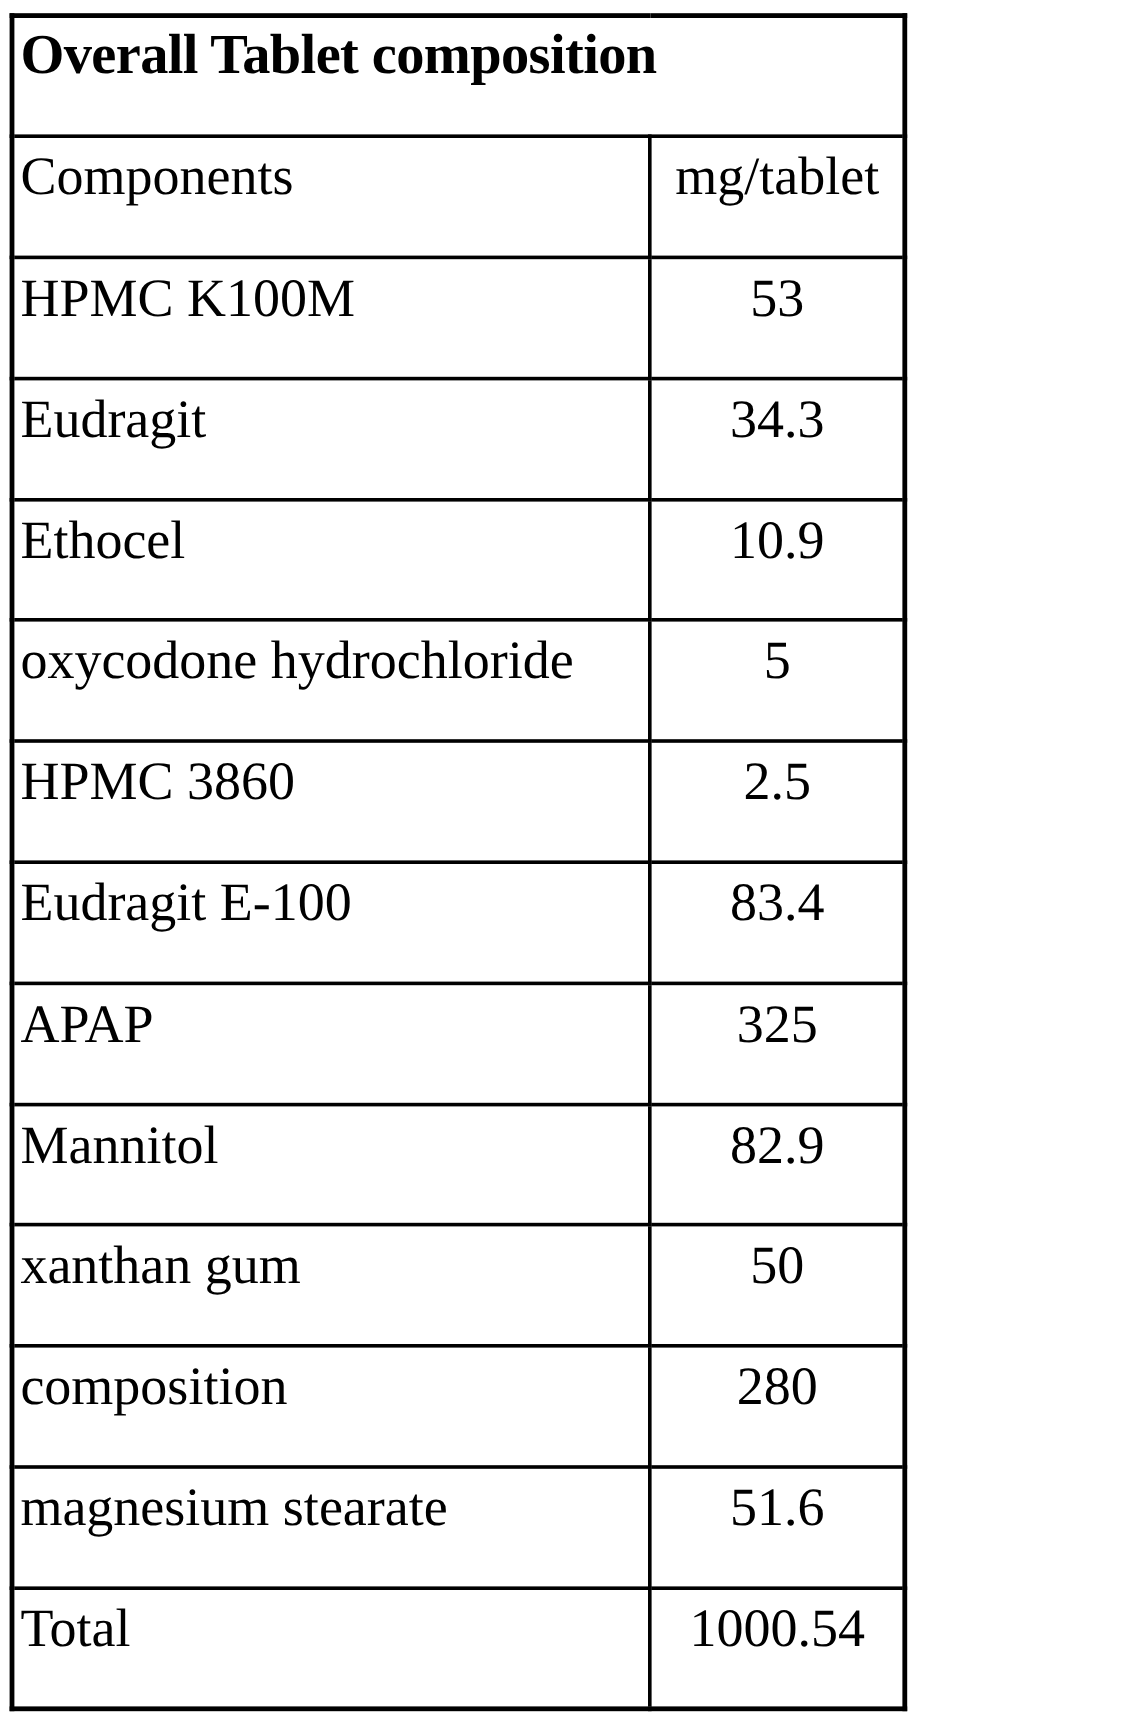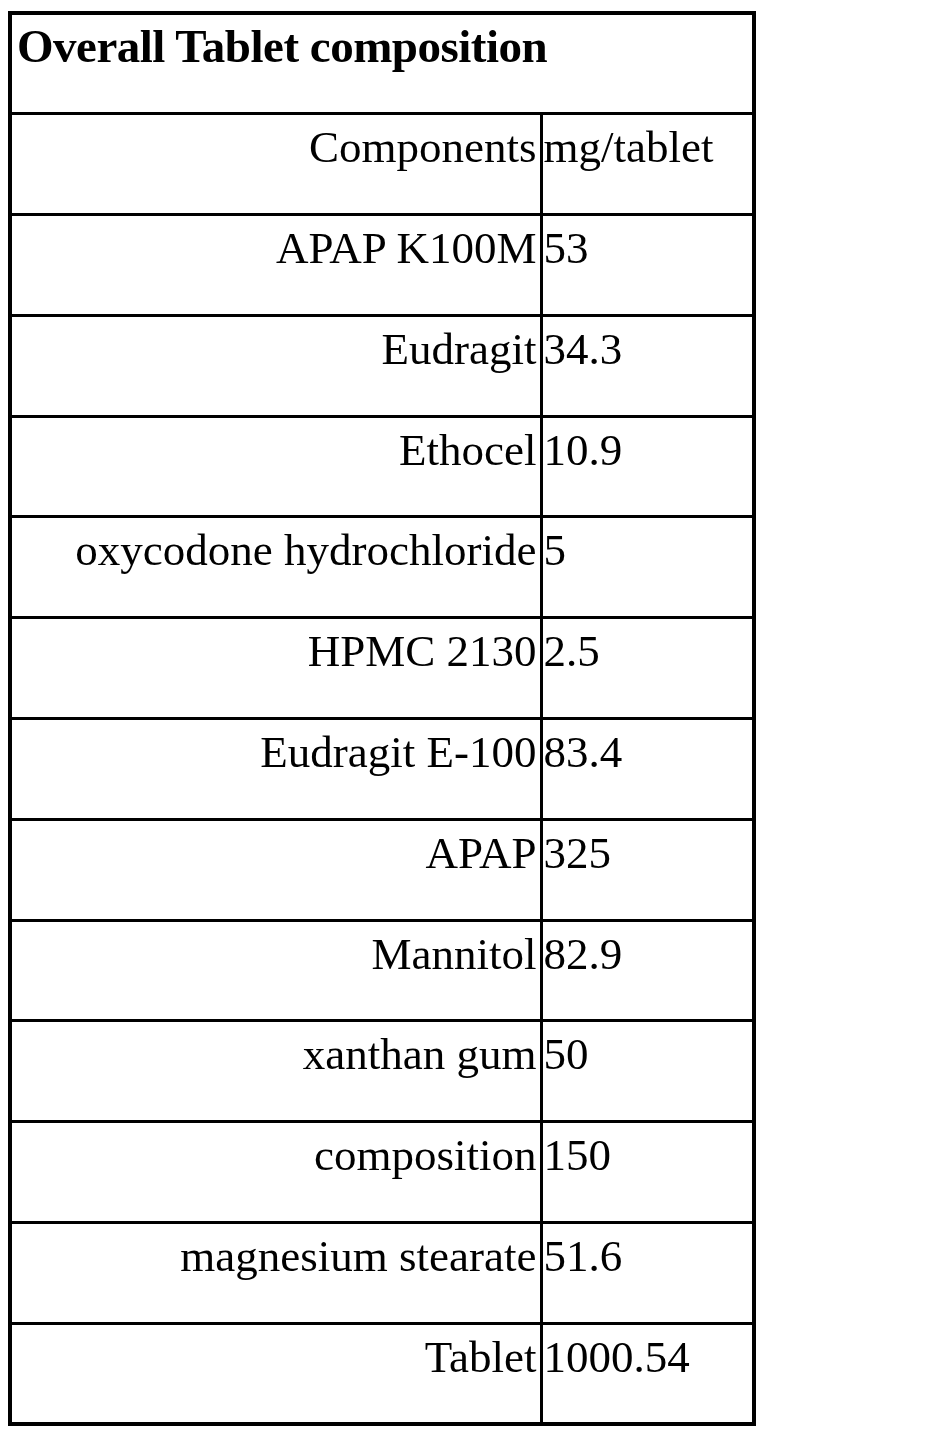--- a/index.html
+++ b/index.html
@@ -45,24 +45,24 @@
   }
   col.c-name { width: 71.5%; }
   col.c-val  { width: 28.5%; }
   td.title-cell {
     font-weight: bold;
     font-size: 47px;
     letter-spacing: -0.5px;
     padding-top: 6px;
   }
   td.name-cell {
-    text-align: right;
+    text-align: left;
   }
   td.val-cell {
-    text-align: left;
+    text-align: center;
     padding-left: 0;
     padding-right: 0;
   }
 </style>
 </head>
 <body>
 
 <div class="page">
   <table class="comp-table">
     <colgroup>
@@ -72,63 +72,63 @@
     <tbody>
       <tr>
         <td class="title-cell" colspan="2">Overall Tablet composition</td>
       </tr>
       <tr>
         <td class="name-cell">Components</td>
         <td class="val-cell">mg/tablet</td>
       </tr>
 
     <tr>
-      <td class="name-cell">APAP K100M</td>
+      <td class="name-cell">HPMC K100M</td>
       <td class="val-cell">53</td>
     </tr>
         <tr>
       <td class="name-cell">Eudragit</td>
       <td class="val-cell">34.3</td>
     </tr>
         <tr>
       <td class="name-cell">Ethocel</td>
       <td class="val-cell">10.9</td>
     </tr>
         <tr>
       <td class="name-cell">oxycodone hydrochloride</td>
       <td class="val-cell">5</td>
     </tr>
         <tr>
-      <td class="name-cell">HPMC 2130</td>
+      <td class="name-cell">HPMC 3860</td>
       <td class="val-cell">2.5</td>
     </tr>
         <tr>
       <td class="name-cell">Eudragit E-100</td>
       <td class="val-cell">83.4</td>
     </tr>
         <tr>
       <td class="name-cell">APAP</td>
       <td class="val-cell">325</td>
     </tr>
         <tr>
       <td class="name-cell">Mannitol</td>
       <td class="val-cell">82.9</td>
     </tr>
         <tr>
       <td class="name-cell">xanthan gum</td>
       <td class="val-cell">50</td>
     </tr>
         <tr>
       <td class="name-cell">composition</td>
-      <td class="val-cell">150</td>
+      <td class="val-cell">280</td>
     </tr>
         <tr>
       <td class="name-cell">magnesium stearate</td>
       <td class="val-cell">51.6</td>
     </tr>
         <tr>
-      <td class="name-cell">Tablet</td>
+      <td class="name-cell">Total</td>
       <td class="val-cell">1000.54</td>
     </tr>
       </tbody>
   </table>
 
 </div>
 
 </body></html>

